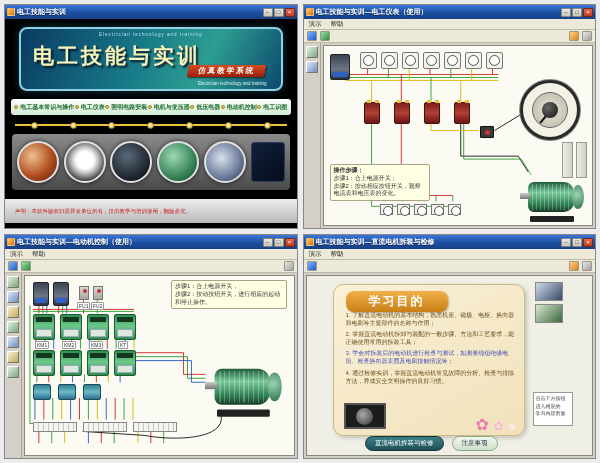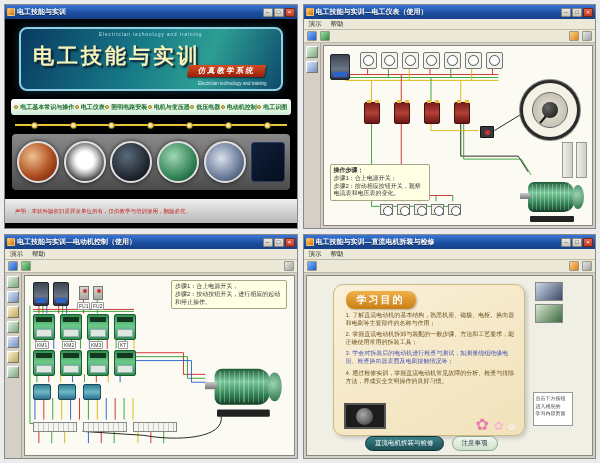--- a/index.html
+++ b/index.html
@@ -82,21 +82,21 @@
   .ph.p2{background:radial-gradient(circle at 50% 45%,#ffffff 30%,#c8c8c8 45%,#3a3a3a 75%)}
   .ph.p3{background:radial-gradient(circle at 40% 35%,#5a6a7a,#1a2028 70%)}
   .ph.p4{background:radial-gradient(circle at 38% 35%,#9fd8b4,#2e7d50 65%,#123c24)}
   .ph.p5{background:radial-gradient(circle at 40% 40%,#d8e0ec,#6a7a98 60%,#2a3448)}
   .ph-dark{width:34px;height:40px;border-radius:3px;background:linear-gradient(135deg,#10203c,#060d1c);border:1px solid #2a3c5e}
   .tl-footer{position:absolute;left:0;right:0;bottom:5px;height:24px;background:linear-gradient(180deg,#efefef,#b8b8b8);display:flex;align-items:center;padding:0 10px}
   .tl-footer span{font-size:5.5px;color:#c42222}
   
   .br-canvas{background:#f0efe6}
   .parch{position:absolute;left:26px;top:8px;width:192px;height:152px;background:linear-gradient(150deg,#faf0d8,#f1e2ba);border:1px solid #cdb985;border-radius:10px;box-shadow:2px 2px 4px rgba(0,0,0,.18)}
-  .ribbon-orange{position:absolute;left:12px;top:6px;background:linear-gradient(180deg,#f0b14a,#c97e14);border-radius:8px;color:#fff;font-weight:bold;font-size:10px;padding:2px 11px;letter-spacing:2px;box-shadow:1px 1px 2px rgba(0,0,0,.25)}
+  .ribbon-orange{position:absolute;left:12px;top:6px;background:linear-gradient(180deg,#f0b14a,#c97e14);border-radius:8px;color:#fff;font-weight:bold;font-size:12px;padding:2px 23px;letter-spacing:2px;box-shadow:1px 1px 2px rgba(0,0,0,.25)}
   .objs{position:absolute;left:12px;top:26px;right:8px;bottom:34px;font-size:6px;line-height:1.35;color:#6b4f1e;overflow:hidden}
   .objs p{margin:0 0 3px}
   .objs p:nth-child(3){color:#4a55b8}
   .pthumb{position:absolute;left:10px;bottom:6px;width:42px;height:26px;background:#1c1c1c;border:2px solid #555}
   .pthumb:after{content:"";position:absolute;left:10px;top:3px;width:17px;height:17px;border-radius:50%;background:radial-gradient(circle at 40% 40%,#aaa,#333)}
   .flowers{position:absolute;right:8px;bottom:2px;line-height:1}
   .flowers span{display:inline-block}
   .fl1{font-size:16px;color:#e87bb0}.fl2{font-size:12px;color:#f3b8d4}.fl3{font-size:9px;color:#fdeef6}
   .rthumb{position:absolute;width:28px;height:19px;border:1px solid #888}
   .rt1{background:linear-gradient(135deg,#cfd8e8,#3a4a68)}

